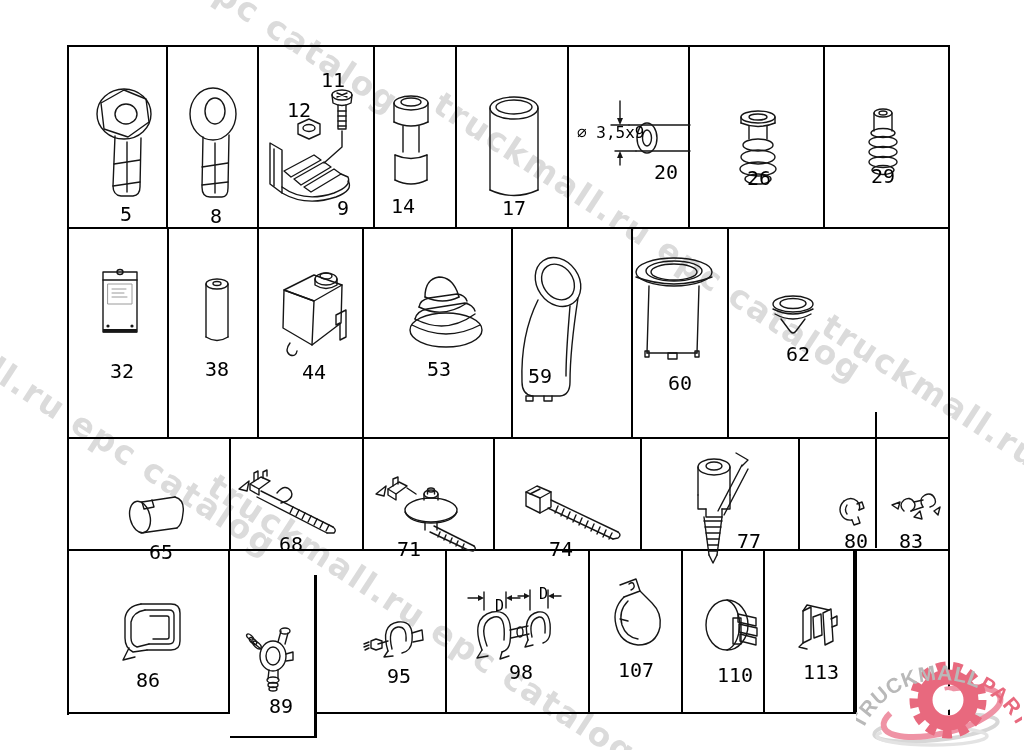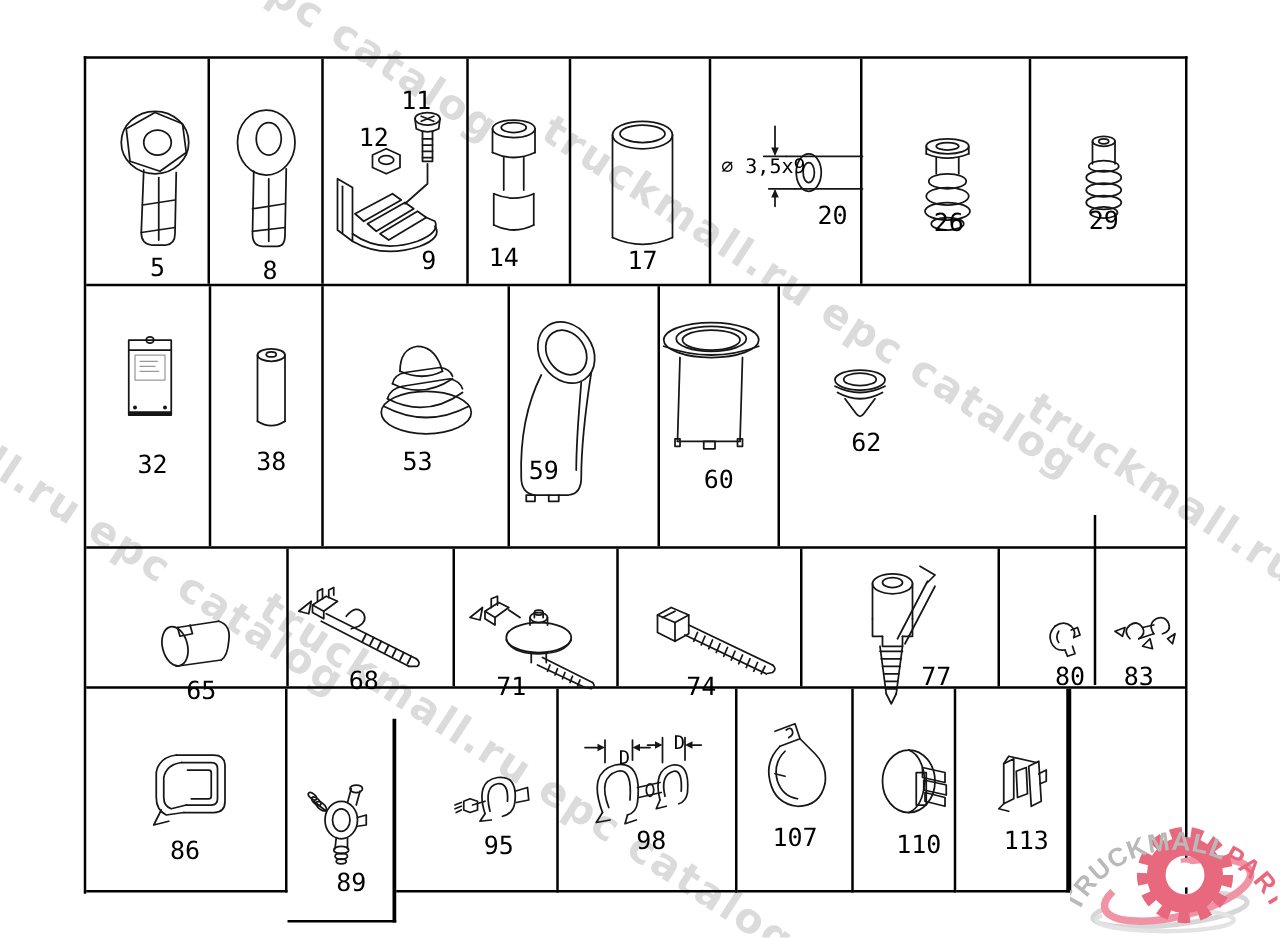--- a/index.html
+++ b/index.html
@@ -169,20 +169,33 @@
     </div>
     <div class="cell" style="width:90px">
       <svg class="part" style="left:34px;top:49px" width="28" height="68" viewBox="0 0 28 68">
         <ellipse cx="14" cy="6" rx="11" ry="5"></ellipse>
         <ellipse cx="14" cy="5.5" rx="4" ry="2"></ellipse>
         <path d="M3,6 V59 M25,6 V59"></path>
           <path d="M3,59 Q14,66 25,59"></path>
       </svg>
       <span class="lbl" style="left:36px;top:129px">38</span>
     </div>
+    <div class="cell" style="width:105px">
+      <svg class="part" style="left:11px;top:36px" width="82" height="95" viewBox="0 0 82 95">
+        <path d="M14,25 L44,10 L72,20 L44,36 Z"></path>
+        <path d="M14,25 L13,63 L42,80 L44,36 Z"></path>
+        <path d="M72,20 L71,58 L42,80"></path>
+        <ellipse cx="56" cy="14" rx="11" ry="6"></ellipse>
+        <path d="M45,14 V20 Q56,27 67,20 V14"></path>
+        <ellipse cx="56" cy="11" rx="6" ry="3"></ellipse>
+        <path d="M66,50 L76,45 L76,72 L70,75 L70,58 L66,60 Z"></path>
+        <path d="M20,78 Q14,86 20,90 Q26,92 27,86"></path>
+      </svg>
+      <span class="lbl" style="left:43px;top:132px">44</span>
+    </div>
     <div class="cell" style="width:149px">
       <svg class="part" style="left:43px;top:38px" width="78" height="85" viewBox="0 0 78 85">
         <ellipse cx="39" cy="63" rx="36" ry="17"></ellipse>
         <path d="M5,58 Q39,76 73,58"></path>
         <path d="M8,52 Q10,44 20,42 L58,36 Q66,38 68,44"></path>
         <path d="M8,52 Q39,68 68,47"></path>
         <path d="M12,40 Q13,33 22,31 L50,27 Q58,28 60,34"></path>
         <path d="M12,40 Q36,52 60,36"></path>
         <path d="M18,30 Q18,12 32,10 Q44,10 50,24 L52,30"></path>
         <path d="M18,30 Q36,38 52,30"></path>

